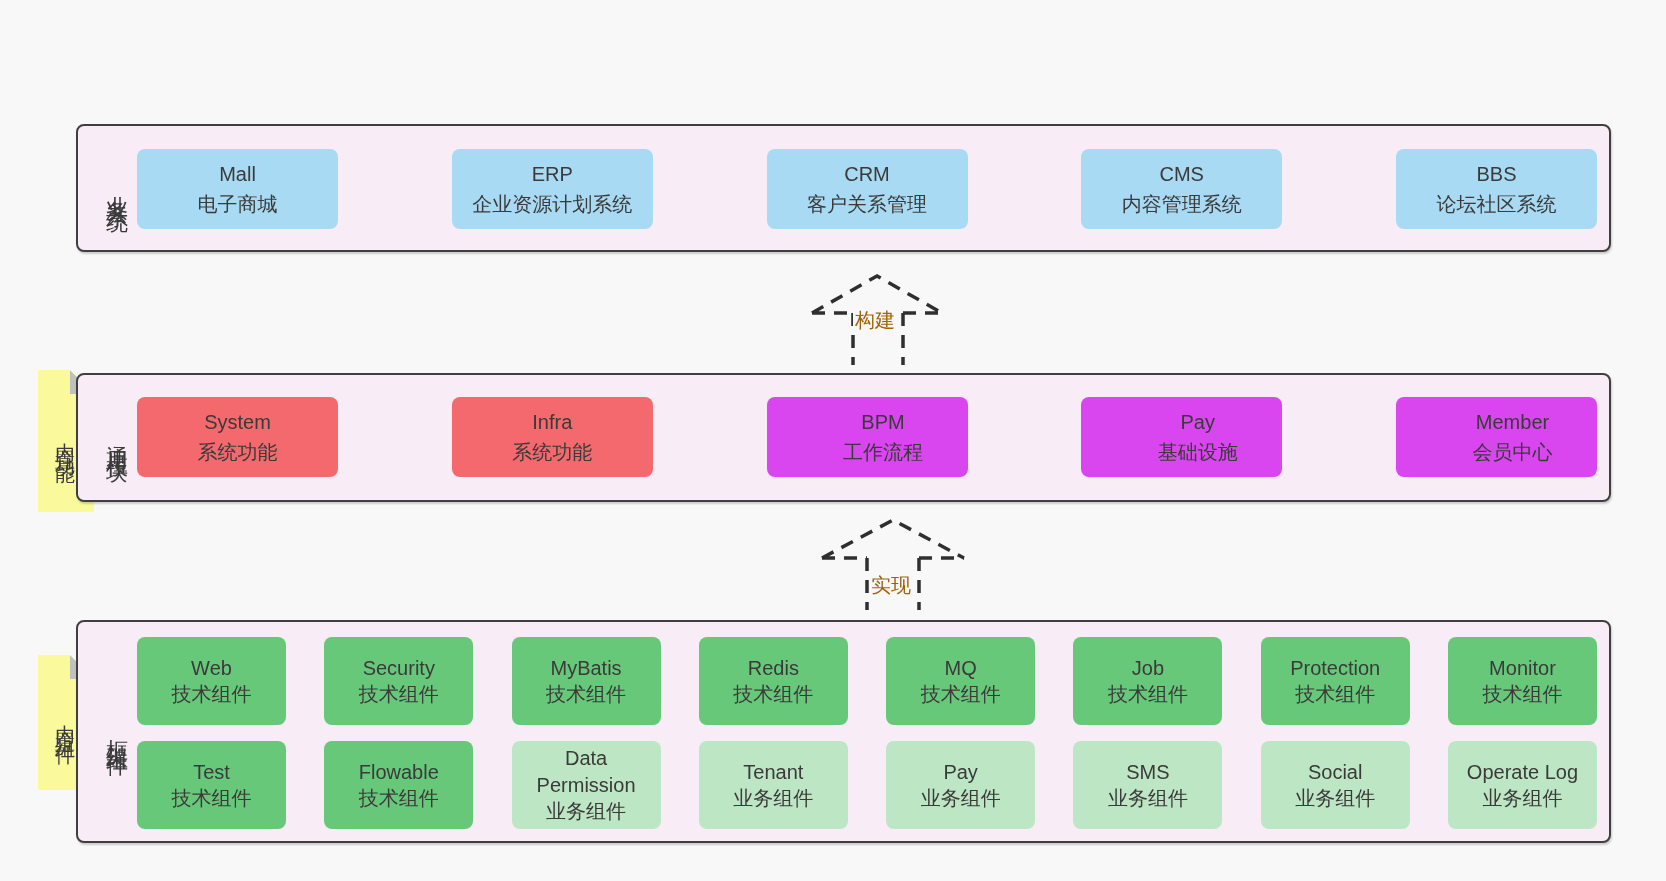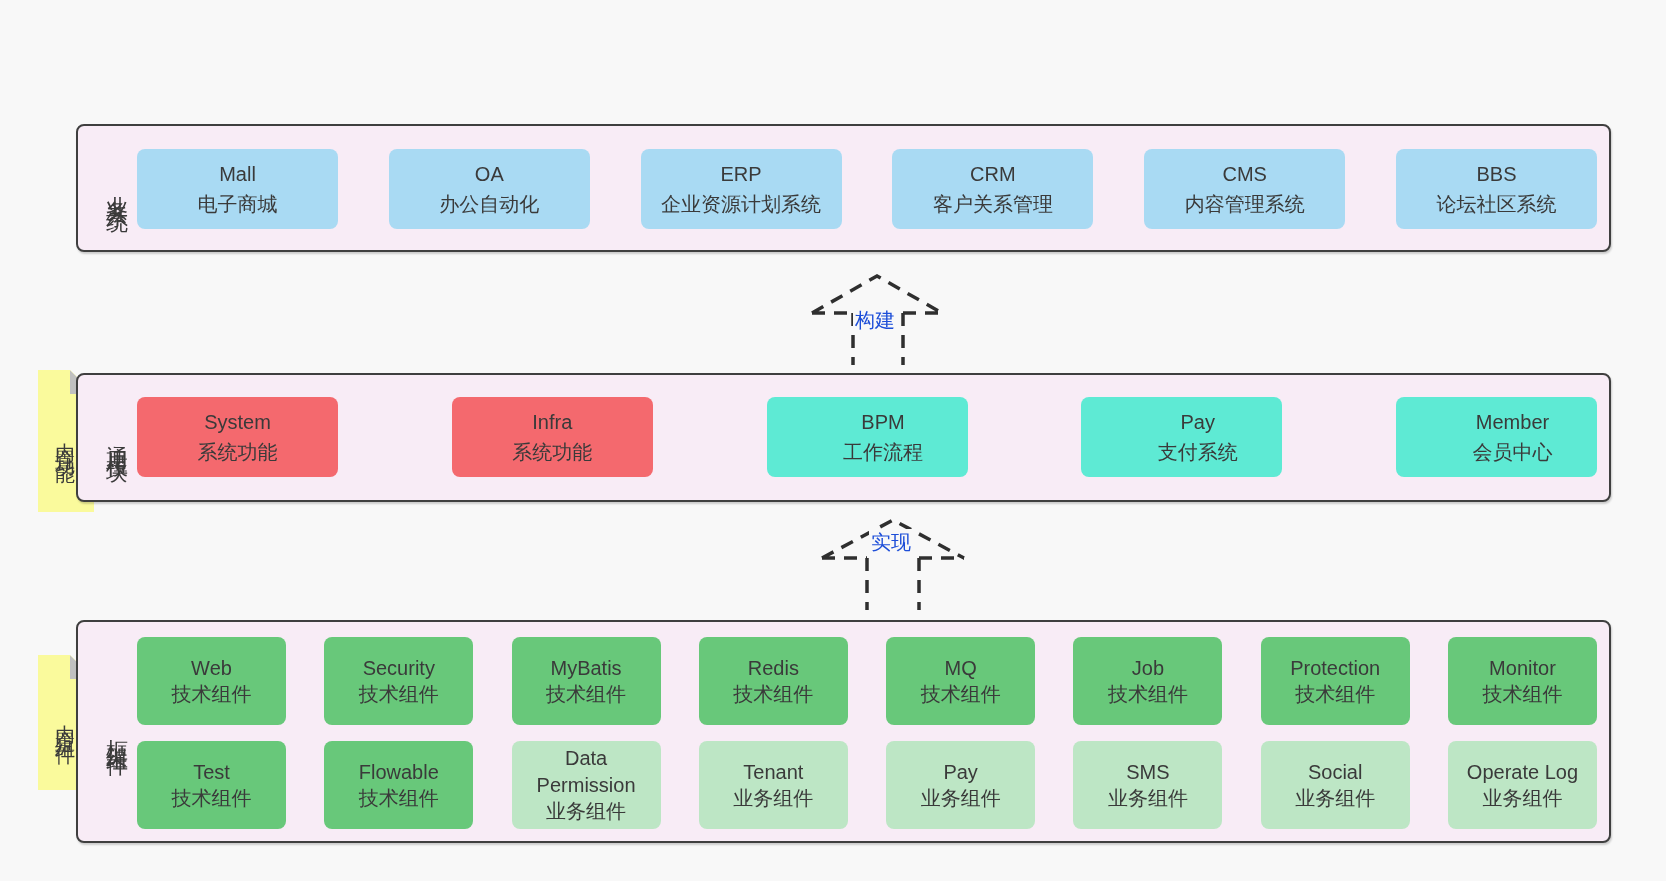--- a/index.html
+++ b/index.html
@@ -64,21 +64,21 @@
     justify-content: center;
     text-align: center;
     font-size: 20px;
     line-height: 1.5;
     padding: 2px 4px;
   }
   .box-wide { width: 201px; height: 80px; }
   .box-sm   { width: 149px; height: 88px; line-height: 1.32; }
   .c-blue   { background: #a9daf3; }
   .c-red    { background: #f4696e; }
-  .c-pink   { background: #5eead4; padding-left: 36px; }
+  .c-pink   { background: #d946ef; padding-left: 36px; }
   .c-green  { background: #68c87a; }
   .c-lgreen { background: #bde6c5; }
 
   
   .sticky {
     position: absolute;
     left: 38px;
     width: 56px;
     background: #fafa9c;
     z-index: 0;
@@ -108,27 +108,27 @@
   .arrow-svg { position: absolute; overflow: visible; }
   .arrow-svg path {
     fill: none;
     stroke: #2f2f2f;
     stroke-width: 3.5;
     stroke-dasharray: 13 9;
   }
   .arrow-label {
     position: absolute;
     font-size: 20px;
-    color: #1d4ed8;
+    color: #a16207;
     background: #f8f8f8;
     padding: 0 2px;
     z-index: 2;
   }
   #label-build     { left: 853px; top: 307px; }
-  #label-implement { left: 869px; top: 529px; font-family: Liberation Mono, monospace; }
+  #label-implement { left: 869px; top: 572px; font-family: Liberation Mono, monospace; }
 </style>
 </head>
 <body>
 
 <div id="stage">
 
   <div class="sticky" id="sticky-modules">
     <div class="fold"></div>
     <div class="s-label">内置功能</div>
   </div>
@@ -136,24 +136,20 @@
     <div class="fold"></div>
     <div class="s-label">内置组件</div>
   </div>
 
   <div class="panel" id="panel-business">
     <div class="v-label">业务系统</div>
     <div class="row">
       <div class="box box-wide c-blue">
         <span>Mall</span>
         <span>电子商城</span>
-      </div>
-      <div class="box box-wide c-blue">
-        <span>OA</span>
-        <span>办公自动化</span>
       </div>
       <div class="box box-wide c-blue">
         <span>ERP</span>
         <span>企业资源计划系统</span>
       </div>
       <div class="box box-wide c-blue">
         <span>CRM</span>
         <span>客户关系管理</span>
       </div>
       <div class="box box-wide c-blue">
@@ -182,21 +178,21 @@
       <div class="box box-wide c-red">
         <span>Infra</span>
         <span>系统功能</span>
       </div>
       <div class="box box-wide c-pink">
         <span>BPM</span>
         <span>工作流程</span>
       </div>
       <div class="box box-wide c-pink">
         <span>Pay</span>
-        <span>支付系统</span>
+        <span>基础设施</span>
       </div>
       <div class="box box-wide c-pink">
         <span>Member</span>
         <span>会员中心</span>
       </div>
     </div>
   </div>
 
   <svg class="arrow-svg" id="arrow-implement" style="left:812px; top:514px;" width="160" height="100" viewBox="0 0 160 100">
     <path d="M10 44 L81 6 L152 44 M10 44 H55 M107 44 H152 M55 44 V96 M107 44 V96"></path>

